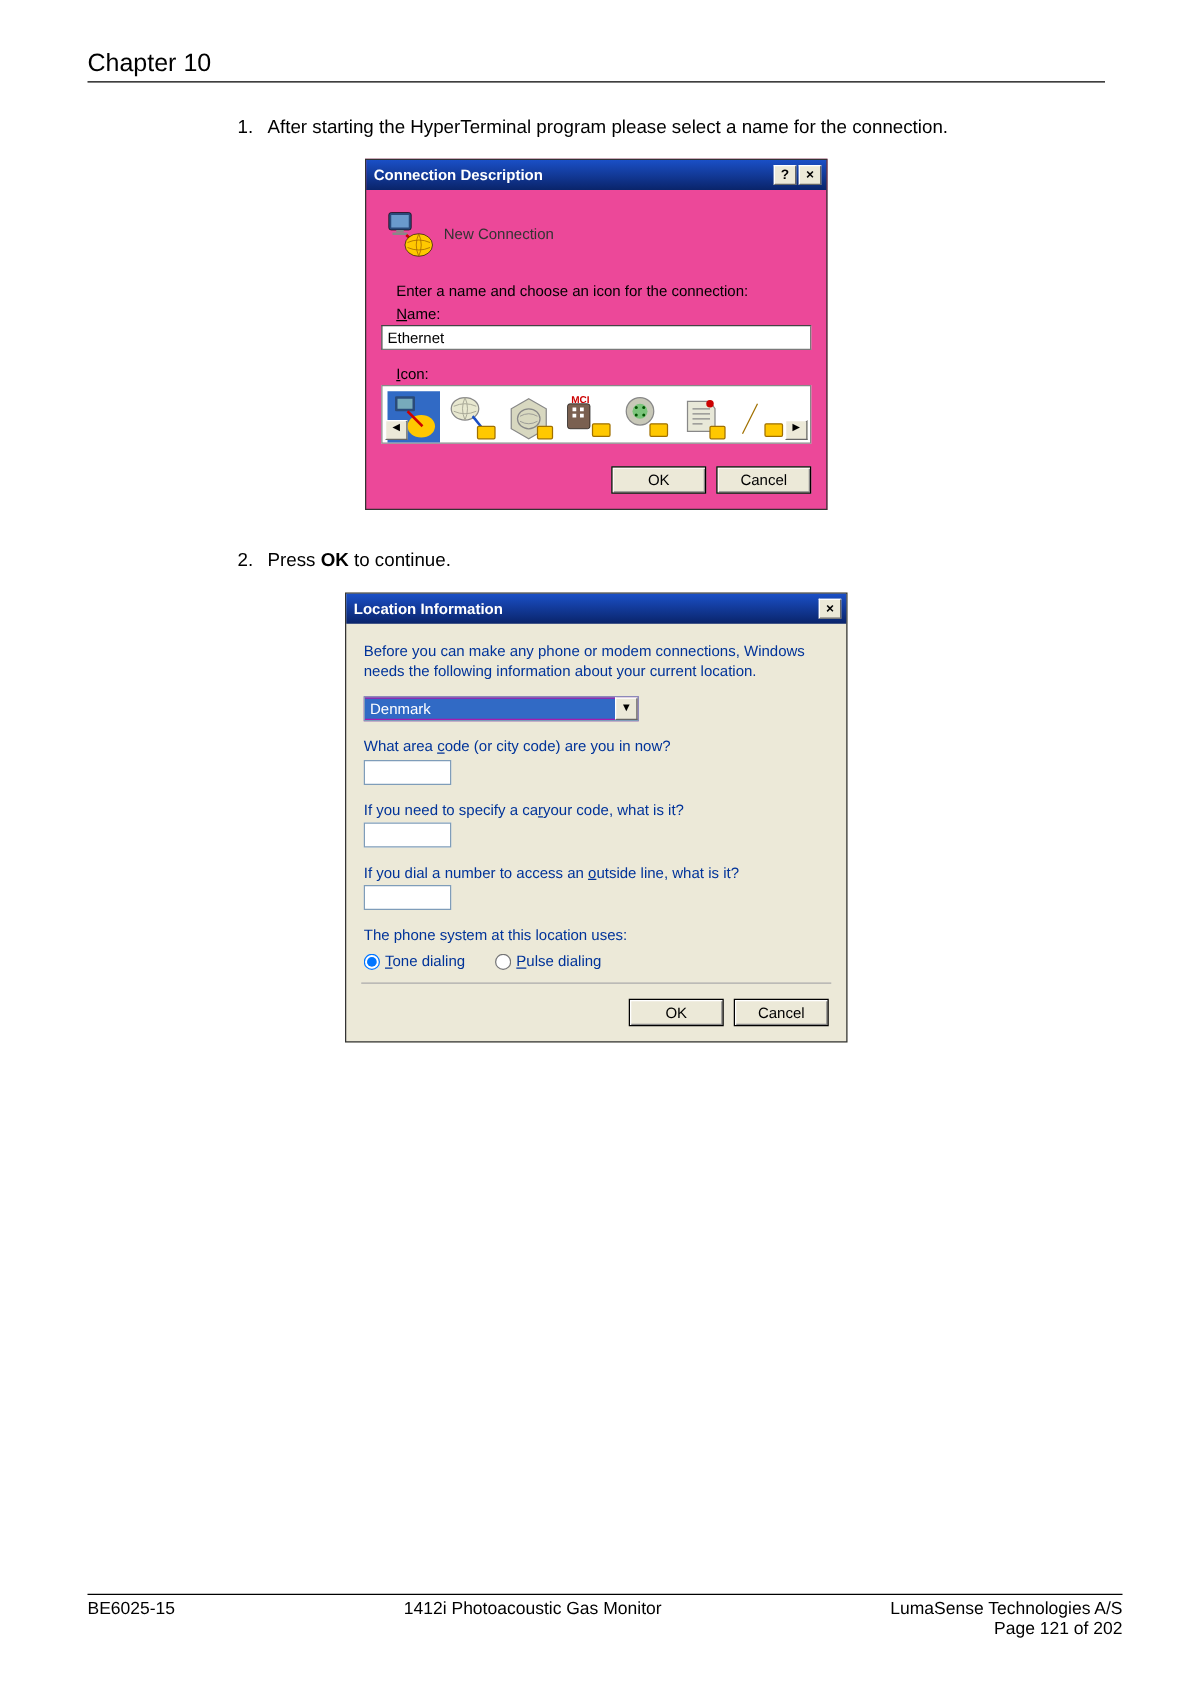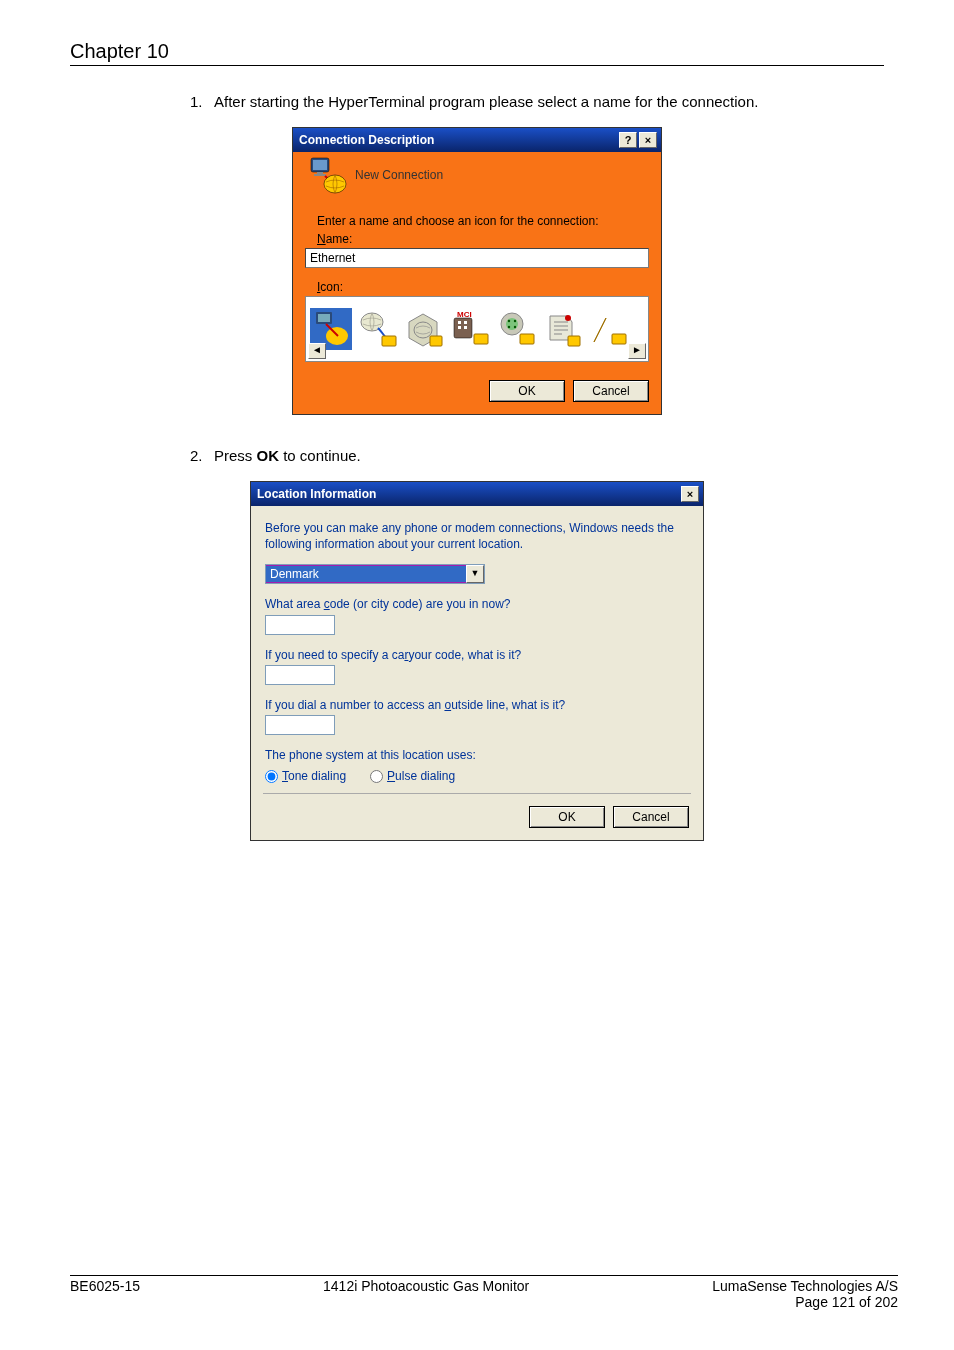--- a/index.html
+++ b/index.html
@@ -37,21 +37,21 @@
   .step .txt { flex: 1; }
   .dialog-wrap {
     display: flex;
     justify-content: center;
     margin: 15px 0 30px 0;
   }
   
   .dlg1 {
     width: 370px;
     border: 1px solid #333;
-    background: #f97316;
+    background: #ec4899;
     font-family: Tahoma, Arial, sans-serif;
     font-size: 12px;
   }
   .titlebar {
     background: linear-gradient(to bottom, #1a4fc6, #0a246a);
     color: #fff;
     font-weight: bold;
     font-size: 12px;
     padding: 4px 4px 4px 6px;
     display: flex;
@@ -69,21 +69,21 @@
     color: #000;
     font-size: 11px;
     font-weight: bold;
     text-align: center;
     line-height: 14px;
     margin-left: 2px;
     cursor: pointer;
     font-family: Arial, sans-serif;
   }
   .dlg1-body {
-    padding: 2px 12px 12px 12px;
+    padding: 14px 12px 12px 12px;
   }
   .iconrow {
     display: flex;
     align-items: center;
     gap: 8px;
     margin-bottom: 18px;
   }
   .big-icon {
     width: 42px;
     height: 42px;
@@ -104,25 +104,24 @@
     font-size: 12px;
     padding: 2px 4px;
     margin-top: 2px;
     font-family: Tahoma, Arial, sans-serif;
   }
   .icon-label { margin-top: 12px; display: block; }
   .icon-label .ul { text-decoration: underline; }
   .icon-pick {
     border: 1px solid #888;
     background: #fff;
-    height: 66px;
+    height: 47px;
     margin-top: 2px;
     padding: 4px;
     display: flex;
-    align-items: center;
     gap: 4px;
     overflow: hidden;
     position: relative;
   }
   .iconcell {
     width: 42px;
     height: 42px;
     flex-shrink: 0;
     display: flex;
     align-items: center;
@@ -164,21 +163,21 @@
     height: 22px;
     background: #ece9d8;
     border: 1px solid #000;
     box-shadow: inset 1px 1px 0 #fff, inset -1px -1px 0 #888;
     font-size: 12px;
     font-family: Tahoma, Arial, sans-serif;
     cursor: pointer;
   }
   
   .dlg2 {
-    width: 454px;
+    width: 402px;
     border: 1px solid #333;
     background: #ece9d8;
     font-family: Tahoma, Arial, sans-serif;
     font-size: 12px;
   }
   .dlg2-body {
     padding: 14px 14px 12px 14px;
     color: #003399;
   }
   .dlg2-body .para {

